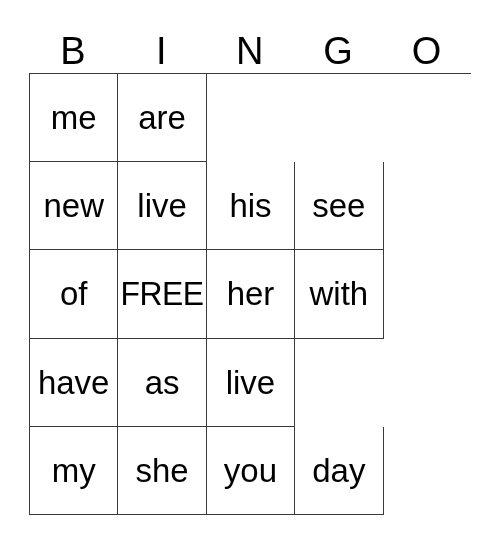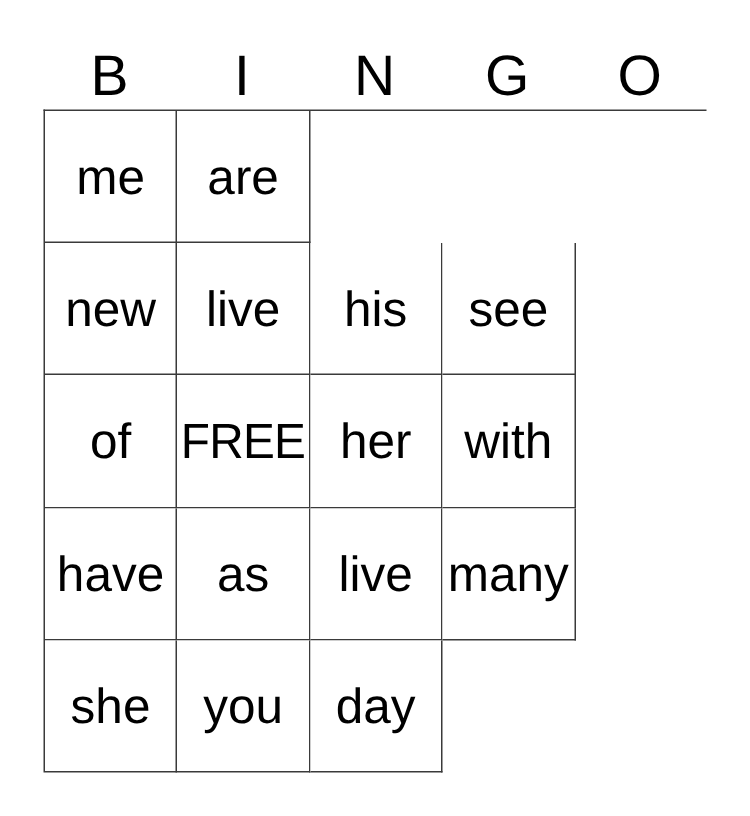--- a/index.html
+++ b/index.html
@@ -127,26 +127,26 @@
     <div class="grid-row">
       <div class="cell">
           <span class="cell-text">have</span>
         </div>
       <div class="cell">
           <span class="cell-text">as</span>
         </div>
       <div class="cell">
           <span class="cell-text">live</span>
         </div>
-      <div class="cell">
-          <span class="cell-text">many</span>
-        </div>
     </div>
 
     <div class="grid-row">
+      <div class="cell">
+          <span class="cell-text">my</span>
+        </div>
       <div class="cell">
           <span class="cell-text">she</span>
         </div>
       <div class="cell">
           <span class="cell-text">you</span>
         </div>
       <div class="cell">
           <span class="cell-text">day</span>
         </div>
     </div>

